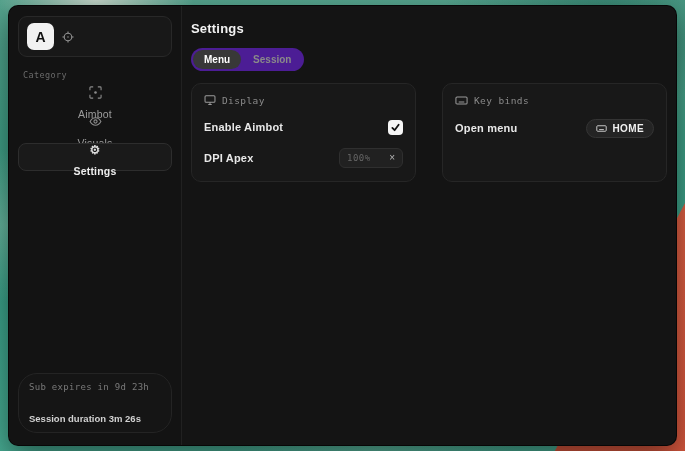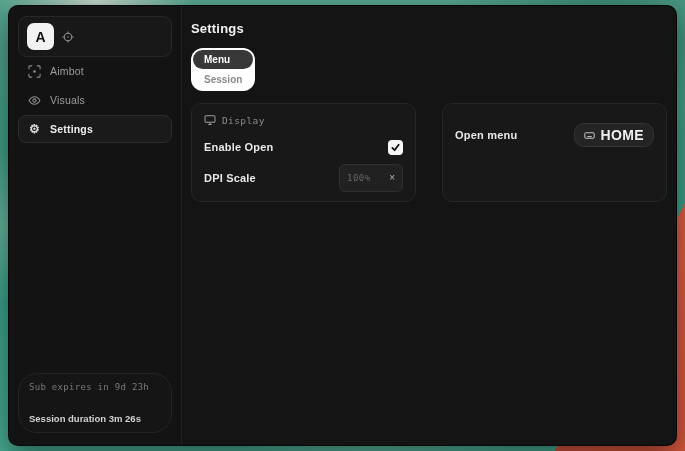--- a/index.html
+++ b/index.html
@@ -49,41 +49,41 @@
   .logo-sub { font-size:9px; color:#8a8a8a; }
   .logo-target { color:#8f8f8f; display:flex; }
   .category-label {
     margin:13px 5px 5px 5px; font-family:"DejaVu Sans Mono", monospace;
     font-size:8.5px; color:#6a6a6a; letter-spacing:0.4px;
   }
   .nav { display:flex; flex-direction:column; gap:1px; }
   .nav-item {
     height:28px; display:flex; align-items:center; gap:9px; padding:0 9px;
     border:1px solid transparent; border-radius:8px;
-    font-size:10.5px; color:#9d9d9d; cursor:default; letter-spacing:0.2px;
+    font-size:10.5px; color:#9d9d9d; cursor:default; letter-spacing:0.2px;flex-direction:column;
   }
   .nav-item .nav-icon { display:flex; color:#8b8b8b; width:13px; justify-content:center; }
   .nav-item.active {
     background:#1a1a1a; border-color:#2d2d2d; color:#ededed; font-weight:bold;
   }
   .nav-item.active .nav-icon { color:#dcdcdc; }
   .sidebar-spacer { flex:1; }
   .footer-box {
     border:1px solid #242424; border-radius:19px; padding:8px 10px; background:#151515;
   }
   .footer-line1 {
     font-family:"DejaVu Sans Mono", monospace; font-size:9px; color:#7a7a7a; letter-spacing:0.3px;
   }
   .footer-line2 { margin-top:21px; font-size:9.5px; font-weight:bold; color:#d2d2d2; }
   
   .main { flex:1; padding:15px 9px 0 9px; display:flex; flex-direction:column; }
   .page-title { font-size:13px; font-weight:bold; color:#f2f2f2; letter-spacing:0.2px; }
   .tabs {
     margin-top:12px; display:inline-flex; align-self:flex-start;
-    background:#ffffff; border-radius:12px; padding:2px; gap:1px;flex-direction:column;
+    background:#4c1d95; border-radius:12px; padding:2px; gap:1px;
   }
   .tab {
     padding:4px 11px; border-radius:10px; font-size:10px; font-weight:bold;
     color:#8a8a8a; cursor:default;
   }
   .tab.active { background:#383838; color:#ffffff; }
   .cards { margin-top:12px; display:flex; gap:26px; }
   .card {
     flex:1; background:#181818; border:1px solid #262626; border-radius:10px;
     padding:10px 12px 13px 12px;
@@ -95,33 +95,33 @@
   .card-header .hdr-icon { display:flex; color:#9a9a9a; }
   .card-row {
     display:flex; align-items:center; justify-content:space-between; margin-top:11px; height:20px;
   }
   .row-label { font-size:11px; font-weight:bold; color:#e8e8e8; letter-spacing:0.2px; }
   .checkbox {
     width:15px; height:15px; background:#f5f5f5; border-radius:4px;
     display:grid; place-items:center; cursor:pointer;
   }
   .dpi-input {
-    width:64px; height:28px; background:#212121; border:1px solid #2f2f2f; border-radius:6px;
+    width:64px; height:20px; background:#212121; border:1px solid #2f2f2f; border-radius:6px;
     display:flex; align-items:center; justify-content:space-between; padding:0 7px; cursor:text;
   }
   .dpi-value {
     font-family:"DejaVu Sans Mono", monospace; font-size:9px; color:#666666; letter-spacing:0.5px;
   }
   .dpi-clear { font-size:10px; color:#b5b5b5; line-height:1; cursor:pointer; }
   .keybind-btn {
     display:flex; align-items:center; gap:5px; background:#242424;
     border:1px solid #343434; border-radius:10px; padding:3px 9px; cursor:pointer;
   }
   .keybind-btn .kb-icon { display:flex; color:#cfcfcf; }
-  .keybind-key { font-size:14px; font-weight:bold; color:#f0f0f0; letter-spacing:0.4px; }
+  .keybind-key { font-size:10px; font-weight:bold; color:#f0f0f0; letter-spacing:0.4px; }
   .gear-glyph { font-size:12px; line-height:1; }
 </style>
 </head>
 <body>
 
 <div class="screen">
   <div class="backdrop"></div>
   <div class="backdrop-red"></div>
 
   <div class="window">
@@ -135,20 +135,21 @@
             <circle cx="7" cy="7" r="4.4"></circle>
             <line x1="7" y1="0.5" x2="7" y2="3"></line>
               <line x1="7" y1="11" x2="7" y2="13.5"></line>
             <line x1="0.5" y1="7" x2="3" y2="7"></line>
               <line x1="11" y1="7" x2="13.5" y2="7"></line>
             <circle cx="7" cy="7" r="0.9" fill="currentColor" stroke="none"></circle>
           </svg>
         </span>
       </div>
 
+      <div class="category-label">Category</div>
 
       <div class="nav">
         <div class="nav-item">
           <span class="nav-icon">
             <svg width="13" height="13" viewBox="0 0 14 14" fill="none" stroke="currentColor" stroke-width="1.2">
               <path d="M1 4.5 V2 a1 1 0 0 1 1-1 H4.5"></path>
                 <path d="M9.5 1 H12 a1 1 0 0 1 1 1 V4.5"></path>
               <path d="M13 9.5 V12 a1 1 0 0 1 -1 1 H9.5"></path>
                 <path d="M4.5 13 H2 a1 1 0 0 1 -1-1 V9.5"></path>
               <circle cx="7" cy="7" r="1.4" fill="currentColor" stroke="none"></circle>
@@ -194,37 +195,50 @@
             <span class="hdr-icon">
               <svg width="12" height="12" viewBox="0 0 14 14" fill="none" stroke="currentColor" stroke-width="1.2">
                 <rect x="1.2" y="2" width="11.6" height="7.6" rx="1.2"></rect>
                 <line x1="5" y1="12.2" x2="9" y2="12.2"></line>
                   <line x1="7" y1="9.6" x2="7" y2="12.2"></line>
               </svg>
             </span>
             <span>Display</span>
           </div>
           <div class="card-row">
-            <span class="row-label">Enable Open</span>
+            <span class="row-label">Enable Aimbot</span>
             <span class="checkbox">
               <svg width="9" height="9" viewBox="0 0 10 10" fill="none" stroke="#111" stroke-width="2" stroke-linecap="round" stroke-linejoin="round">
                 <polyline points="1.5,5.5 4,8 8.5,2"></polyline>
               </svg>
             </span>
           </div>
           <div class="card-row">
-            <span class="row-label">DPI Scale</span>
+            <span class="row-label">DPI Apex</span>
             <span class="dpi-input">
               <span class="dpi-value">100%</span>
               <span class="dpi-clear">×</span>
             </span>
           </div>
         </div>
 
         <div class="card">
+          <div class="card-header">
+            <span class="hdr-icon">
+              <svg width="13" height="13" viewBox="0 0 14 14" fill="none" stroke="currentColor" stroke-width="1.1">
+                <rect x="1" y="3.2" width="12" height="7.6" rx="1.2"></rect>
+                <line x1="3.2" y1="5.6" x2="3.2" y2="5.61"></line>
+                  <line x1="5.6" y1="5.6" x2="5.6" y2="5.61"></line>
+                <line x1="8" y1="5.6" x2="8" y2="5.61"></line>
+                  <line x1="10.4" y1="5.6" x2="10.4" y2="5.61"></line>
+                <line x1="4" y1="8.6" x2="10" y2="8.6"></line>
+              </svg>
+            </span>
+            <span>Key binds</span>
+          </div>
           <div class="card-row">
             <span class="row-label">Open menu</span>
             <span class="keybind-btn">
               <span class="kb-icon">
                 <svg width="11" height="11" viewBox="0 0 14 14" fill="none" stroke="currentColor" stroke-width="1.2">
                   <rect x="1" y="3.5" width="12" height="7" rx="1.2"></rect>
                     <line x1="4" y1="8.4" x2="10" y2="8.4"></line>
                 </svg>
               </span>
               <span class="keybind-key">HOME</span>

